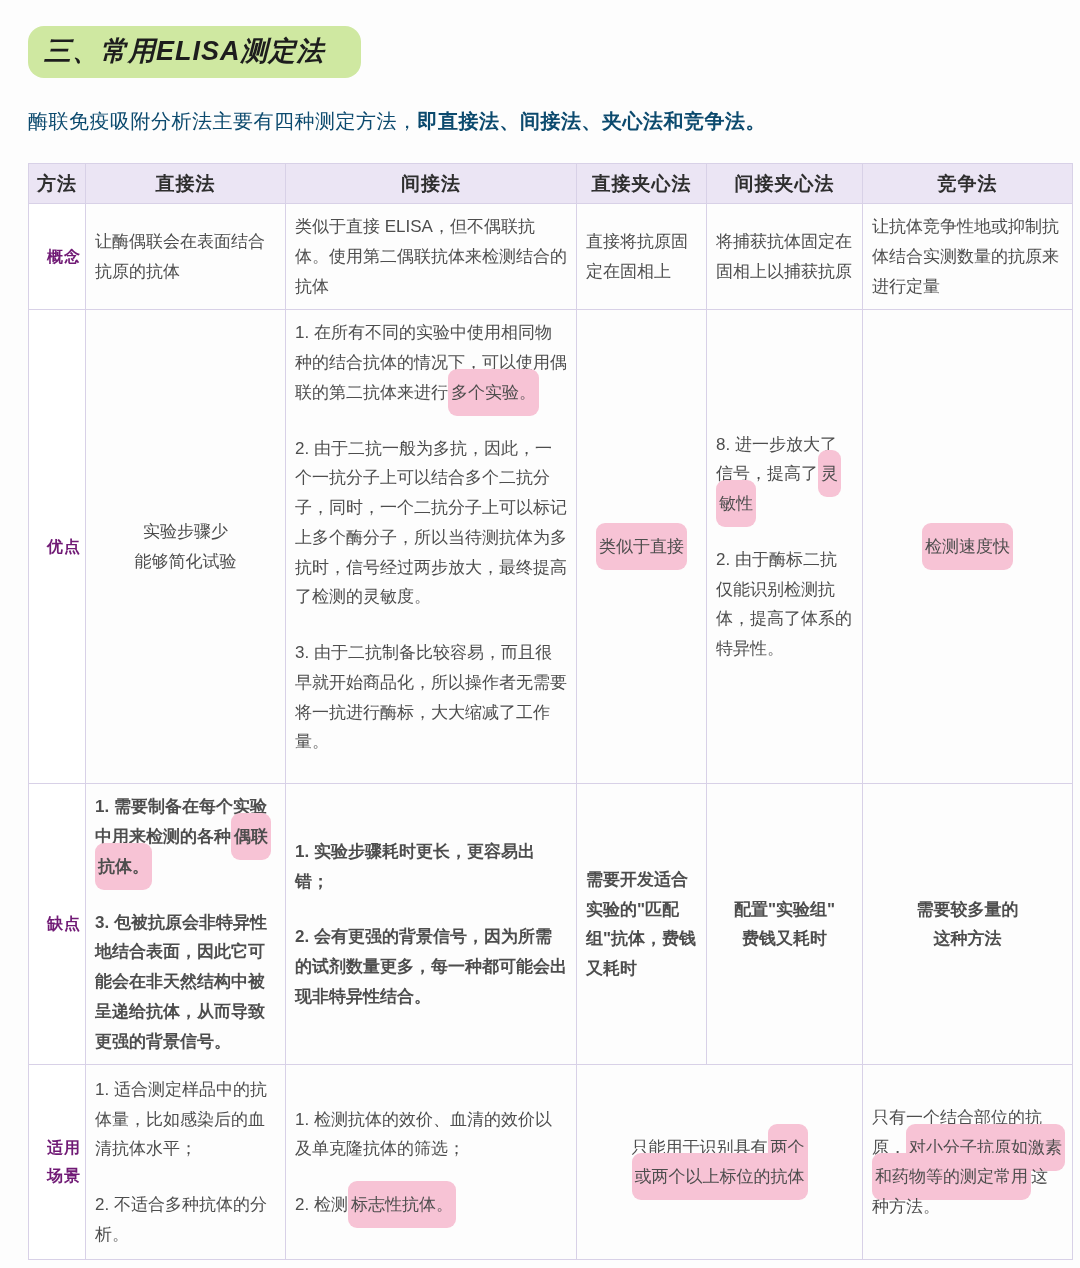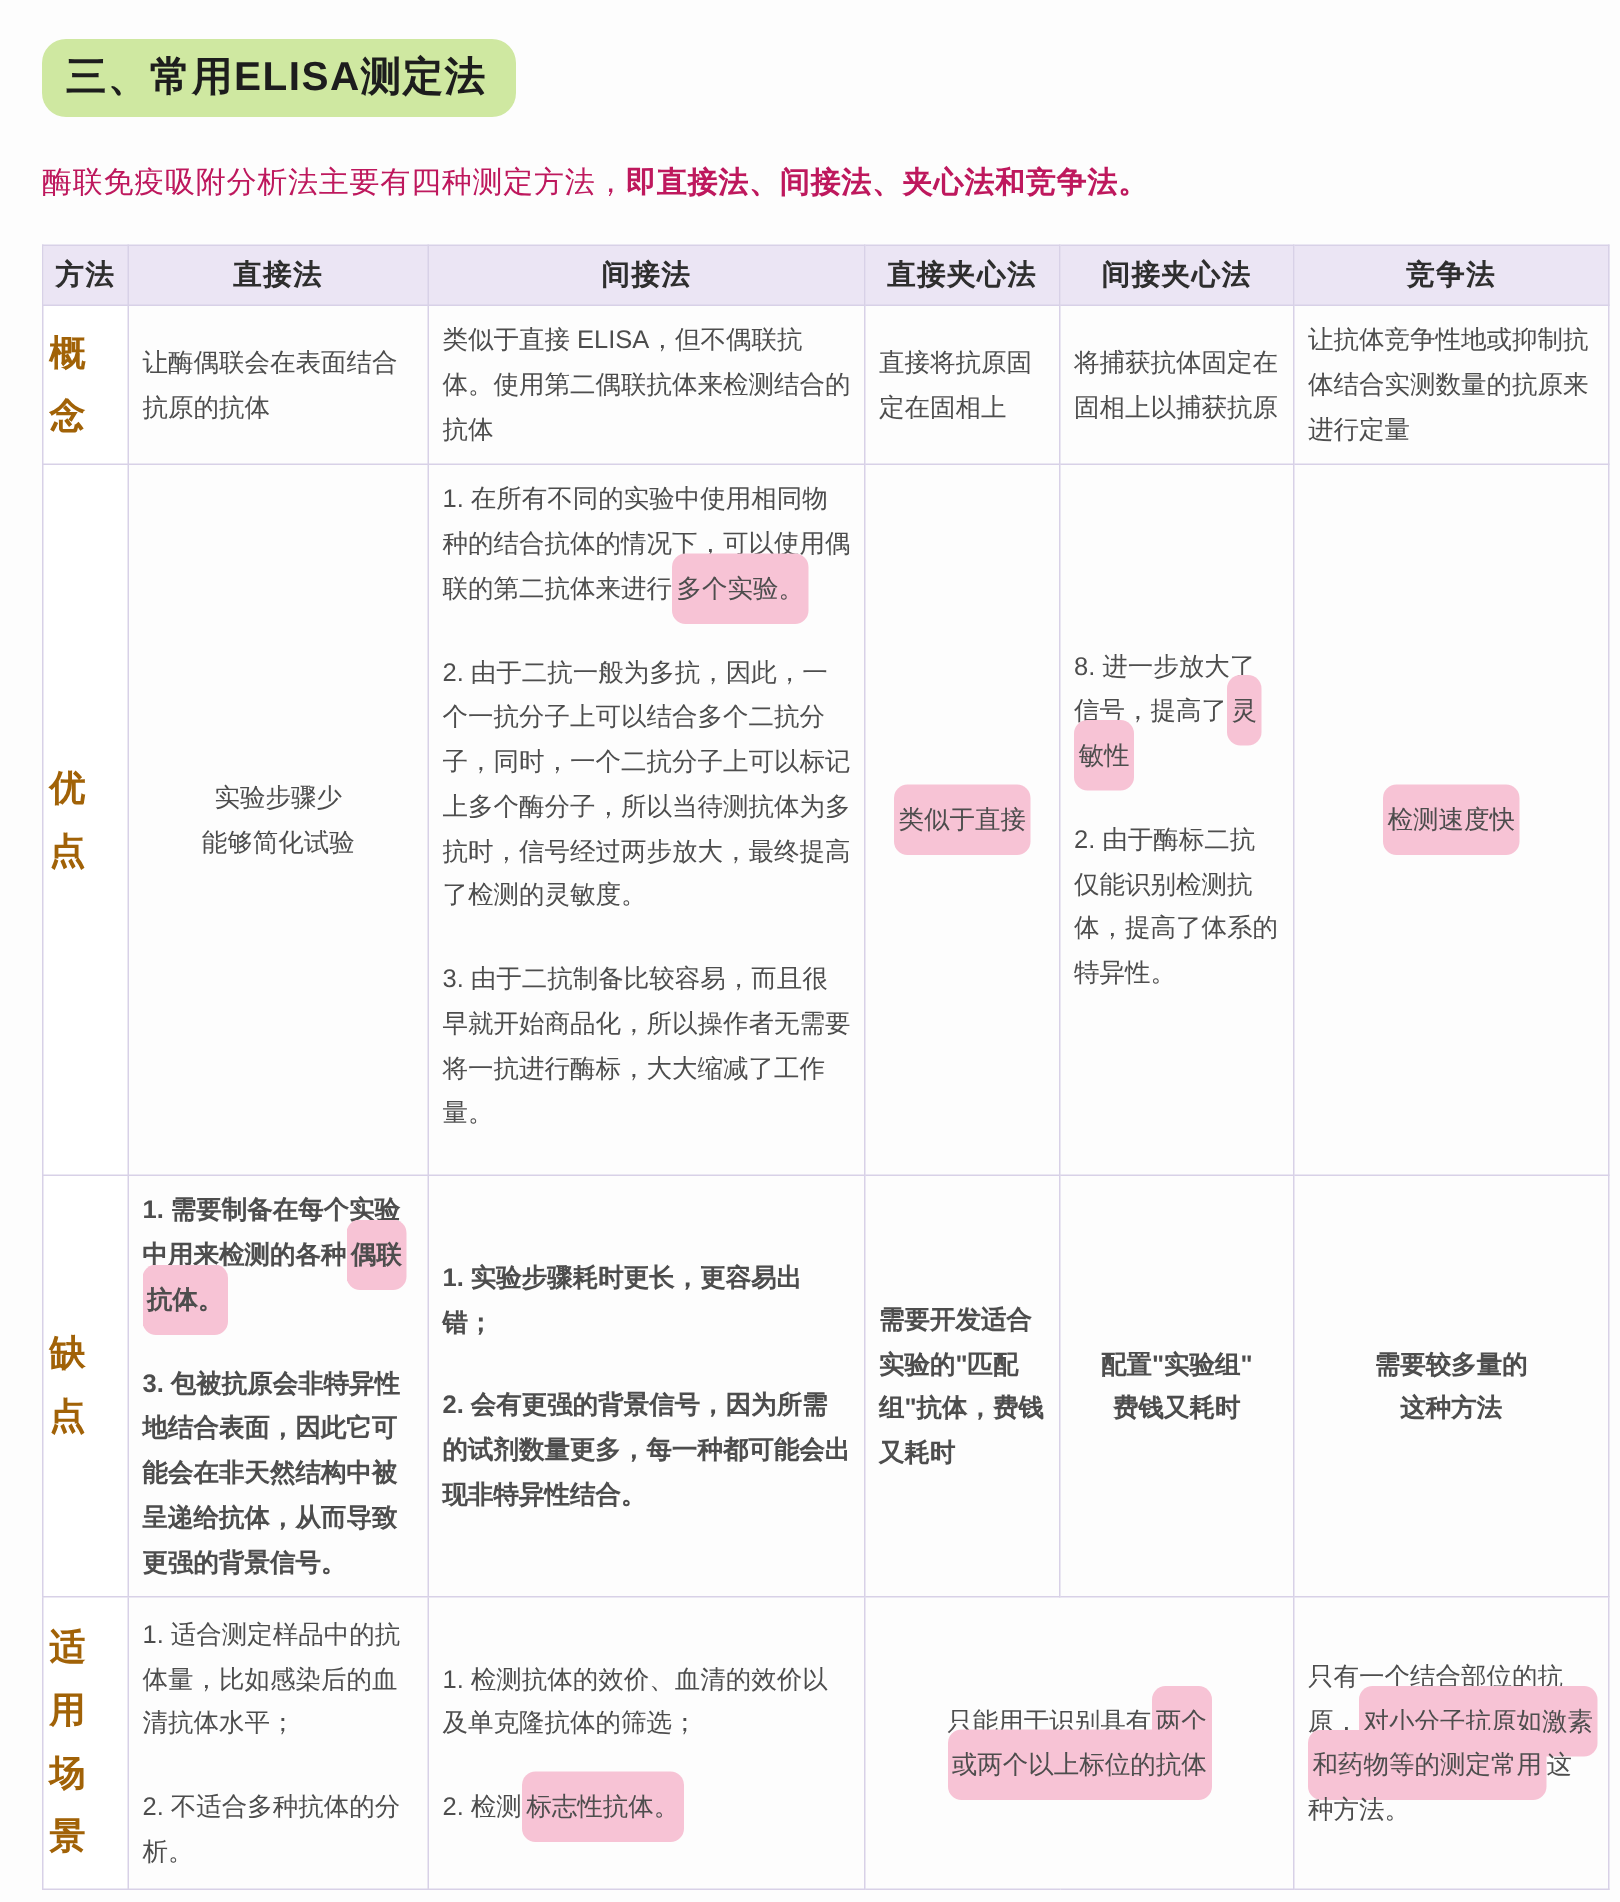--- a/index.html
+++ b/index.html
@@ -1,27 +1,27 @@
 <!DOCTYPE html>
 <html><head>
 <meta charset="utf-8">
 <style>
   html,body{margin:0;padding:0;background:#fdfdfd;}
   body{font-family:"Liberation Sans","DejaVu Sans",sans-serif;color:#4d4d4d;}
   .page{width:1080px;min-height:1268px;background:#fdfdfd;box-sizing:border-box;padding:26px 10px 20px 28px;}
-  .title-pill{display:inline-block;background:#cfe8a1;border-radius:16px;padding:7px 19px 9px 16px;
-    font-size:27px;font-weight:bold;color:#1d1d1d;letter-spacing:1px;}
-  .intro{font-size:20px;color:#be185d;margin:30px 0 0 0;letter-spacing:0.5px;}
+  .title-pill{display:inline-block;background:#cfe8a1;border-radius:16px;padding:7px 36px 9px 16px;
+    font-size:27px;font-weight:bold;color:#1d1d1d;letter-spacing:1px;font-style:italic;}
+  .intro{font-size:20px;color:#0c4a6e;margin:30px 0 0 0;letter-spacing:0.5px;}
   .intro strong{font-weight:bold;}
   table{border-collapse:collapse;table-layout:fixed;width:1044px;margin-top:28px;}
   th,td{border:1px solid #d8d1e7;box-sizing:border-box;padding:8px 9px;
     font-size:17px;line-height:1.75;color:#4d4d4d;vertical-align:middle;word-break:break-all;}
   thead th{background:#ebe5f4;color:#2e2e2e;font-weight:bold;font-size:19px;height:40px;
     text-align:center;padding:0;letter-spacing:1px;}
-  tbody th{color:#a16207;font-weight:bold;font-size:24px;text-align:left;
+  tbody th{color:#701a75;font-weight:bold;font-size:16px;text-align:right;
     vertical-align:middle;background:#fff;padding:4px;letter-spacing:1px;}
   .ta-c{text-align:center;}
   .va-top{vertical-align:top;}
   .cell p{margin:0;}
   .cell p + p{margin-top:26px;}
   .hl{background:#f7c3d5;border-radius:9px;padding:14px 3px;
     box-decoration-break:clone;-webkit-box-decoration-break:clone;}
   tr.r-concept > *{height:94px;}
   tr.r-adv > *{height:474px;}
   tr.r-dis > *{height:279px;font-weight:bold;}

